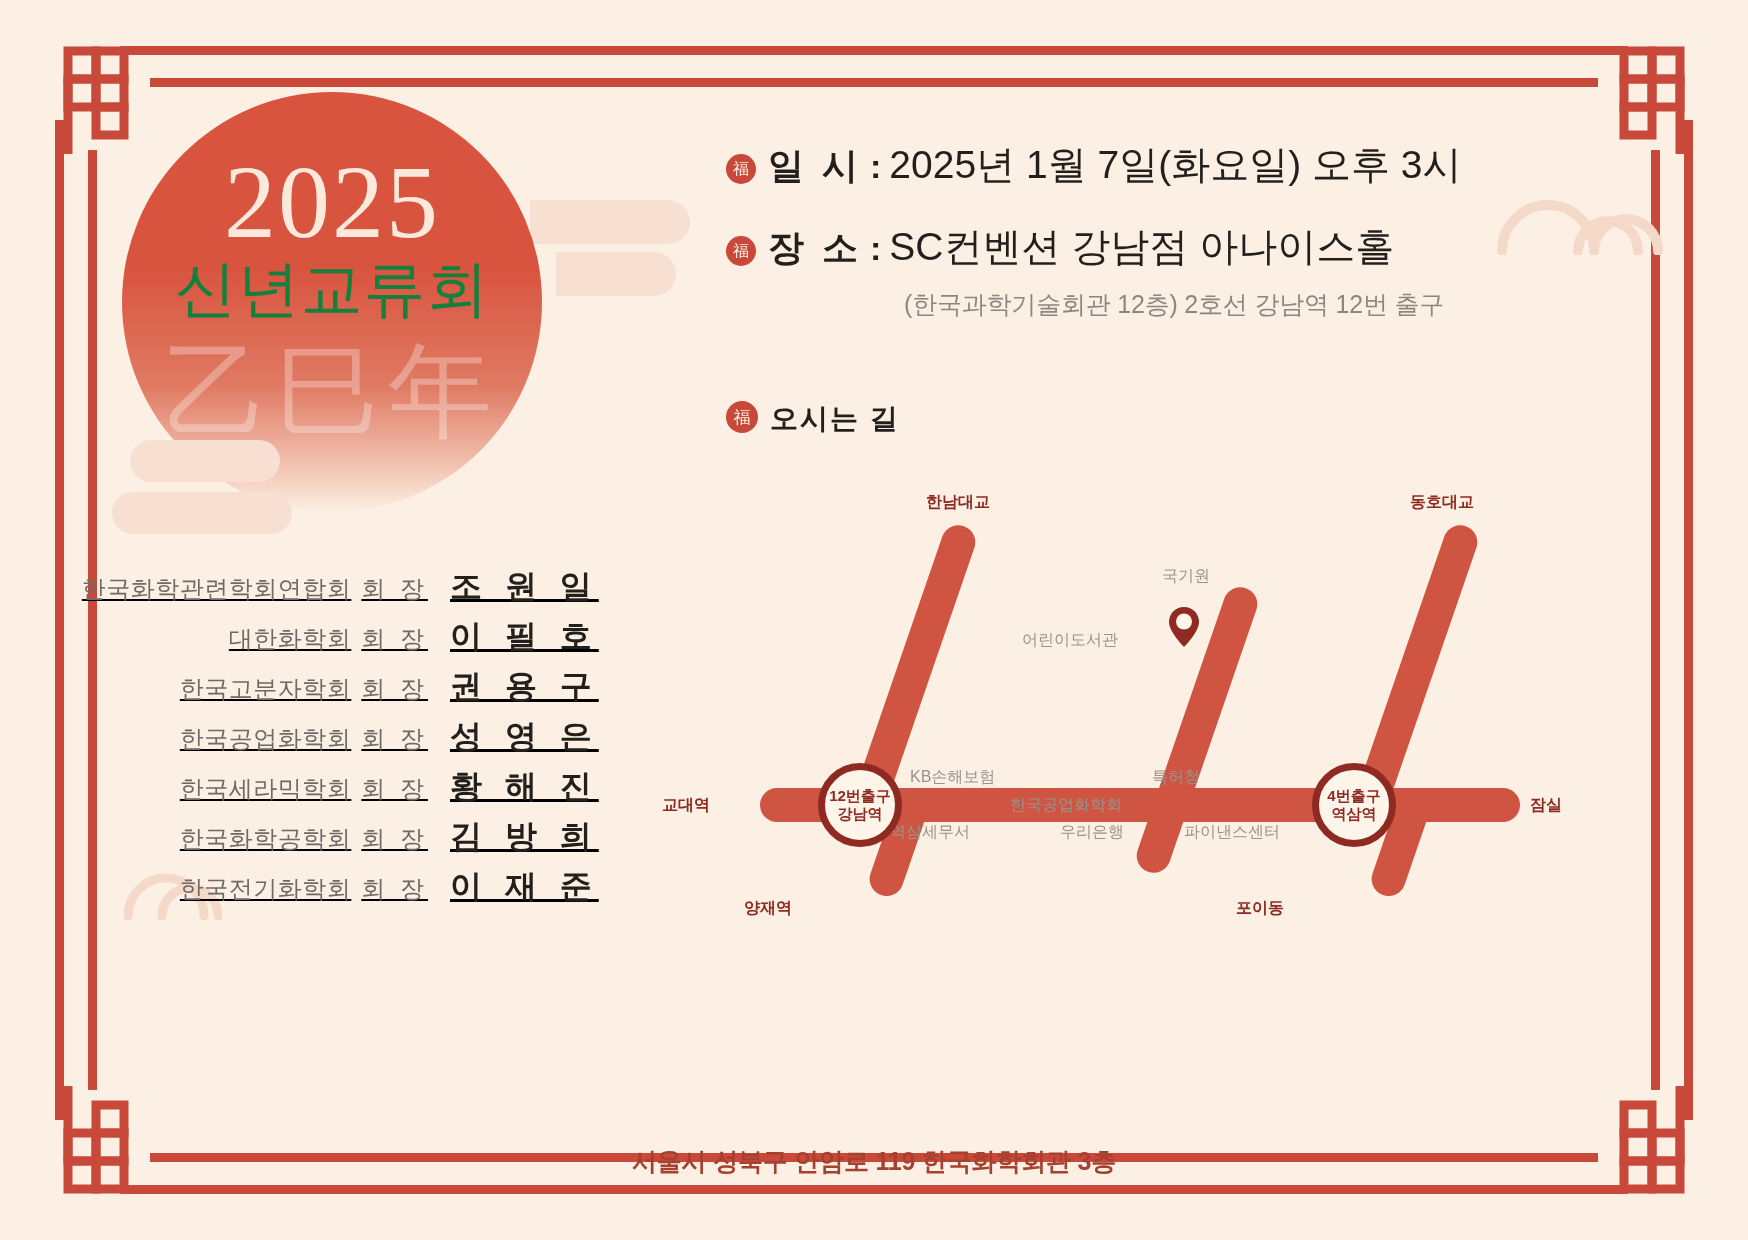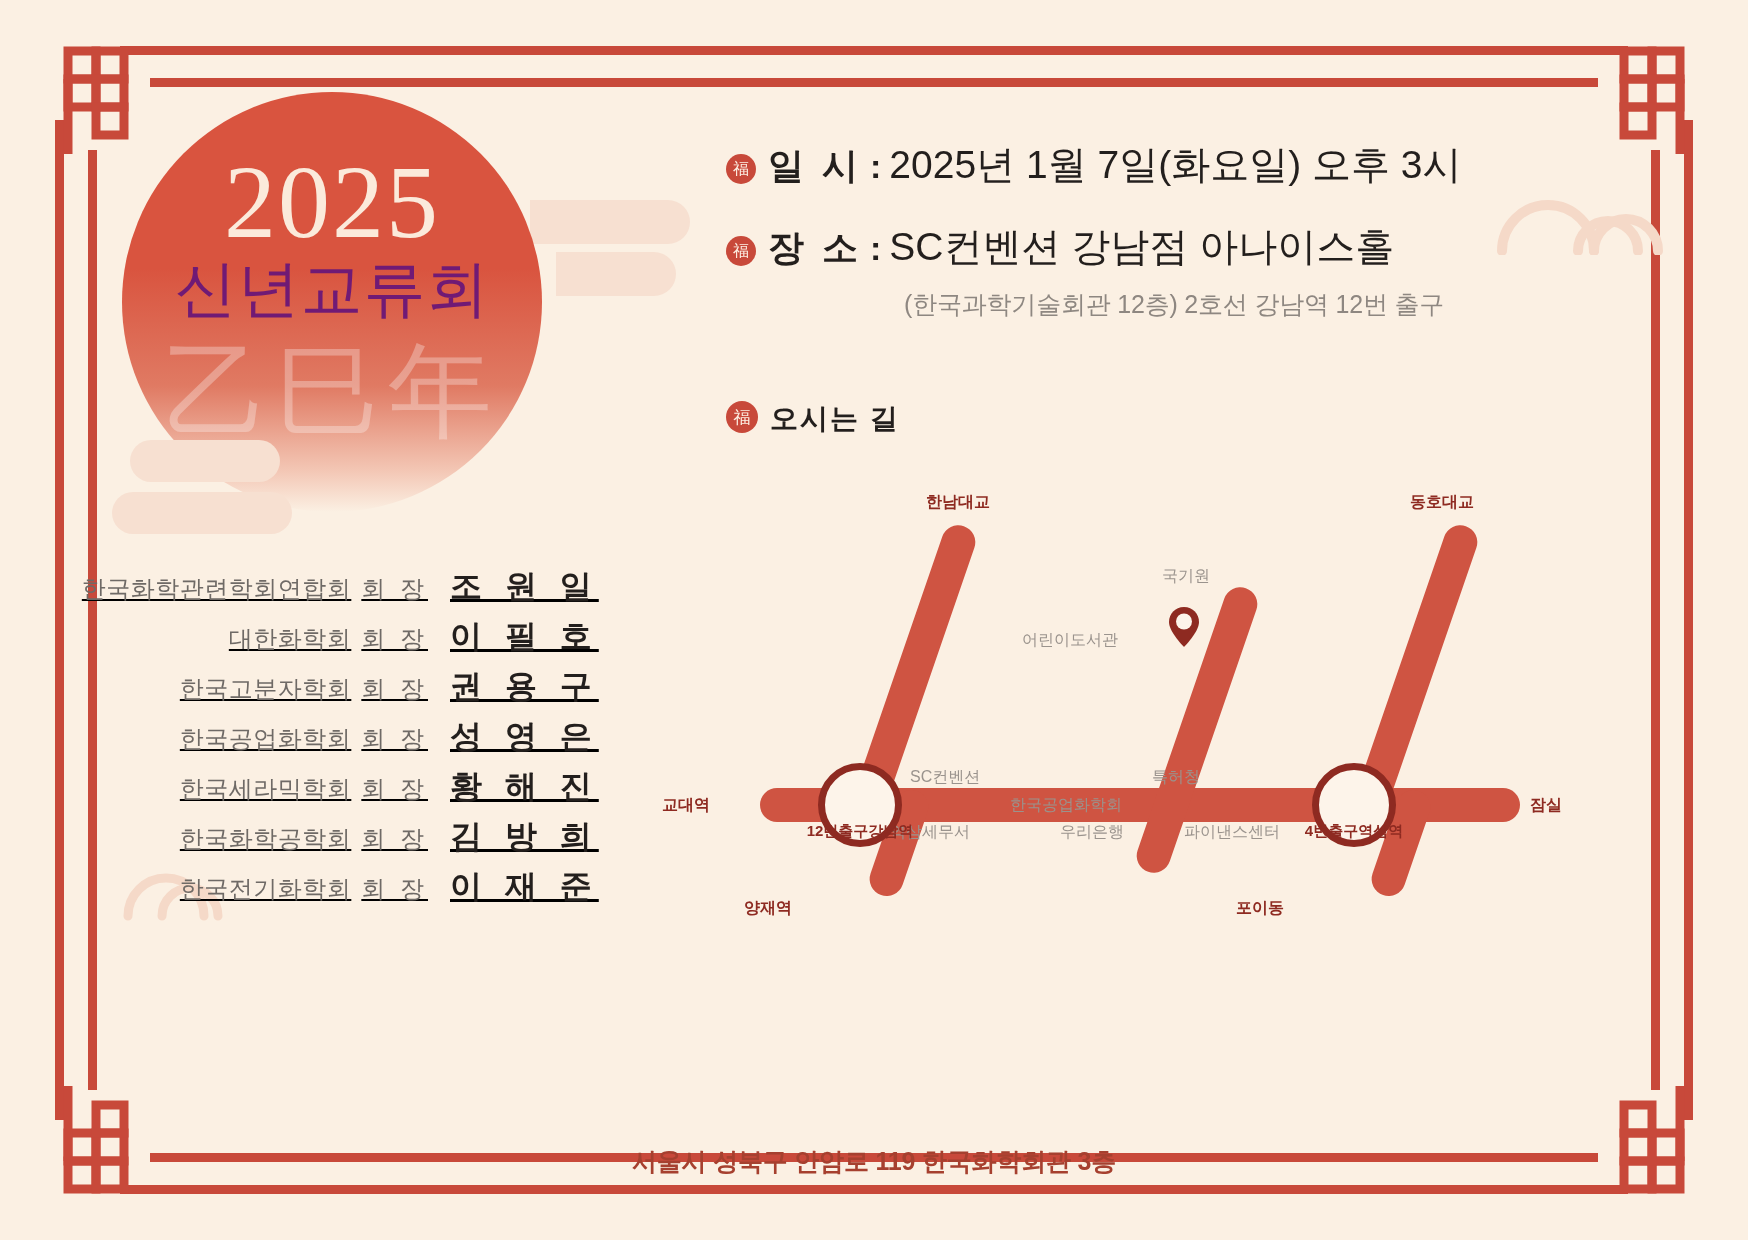--- a/index.html
+++ b/index.html
@@ -33,21 +33,21 @@
     position:absolute;left:122px;top:92px;width:420px;height:420px;border-radius:50%;
     background:linear-gradient(180deg,#d9543f 0%,#d9543f 42%,#e07a63 70%,#f3c6b4 90%,#fbf0e3 100%);
   }
   .hero-year{
     position:absolute;left:122px;top:150px;width:420px;text-align:center;
     font-size:104px;font-weight:400;color:#fbeadb;letter-spacing:2px;
     font-family:"Liberation Serif","DejaVu Serif",serif;line-height:1;
   }
   .hero-title{
     position:absolute;left:122px;top:258px;width:420px;text-align:center;
-    font-size:62px;font-weight:400;color:#701a75;letter-spacing:1px;line-height:1;
+    font-size:62px;font-weight:400;color:#15803d;letter-spacing:1px;line-height:1;
   }
   .hero-ghost{
     position:absolute;left:122px;top:340px;width:420px;text-align:center;
     font-size:104px;color:rgba(255,255,255,.30);letter-spacing:8px;
     font-family:"Liberation Serif","DejaVu Serif",serif;line-height:1;
   }
   .cloud{position:absolute;background:#f7e0d1;border-radius:40px;}
   .cloud-a{left:530px;top:200px;width:160px;height:44px;border-radius:0 30px 30px 0;}
   .cloud-b{left:556px;top:252px;width:120px;height:44px;border-radius:0 30px 30px 0;}
   .cloud-c{left:130px;top:440px;width:150px;height:42px;border-radius:30px 30px 30px 30px;}
@@ -87,21 +87,21 @@
   }
 
   
   .map{position:absolute;left:640px;top:470px;width:1040px;height:480px;}
   .road{position:absolute;background:#cf5442;border-radius:22px;}
   .road-h{left:120px;top:318px;width:760px;height:34px;}
   .road-d{width:34px;border-radius:22px;transform-origin:center;}
   .node{
     position:absolute;width:84px;height:84px;border-radius:50%;
     background:#fdf4ea;border:7px solid #8e2a21;
-    display:flex;flex-direction:row;align-items:flex-end;justify-content:center;
+    display:flex;flex-direction:column;align-items:center;justify-content:center;
     box-sizing:border-box;z-index:5;
   }
   .node span{font-size:15px;font-weight:bold;color:#8e2a21;line-height:1.18;white-space:nowrap;}
   .mlab{position:absolute;font-size:16px;white-space:nowrap;}
   .mlab.red{color:#8e2a21;font-weight:bold;}
   .mlab.grey{color:#9a938d;}
   .pin{position:absolute;left:527px;top:135px;}
   .venue{position:absolute;left:512px;top:178px;}
   .venue-name{font-size:25px;font-weight:bold;color:#9c2f22;white-space:nowrap;letter-spacing:-.3px;}
   .venue-sub{font-size:19px;color:#8b847e;white-space:nowrap;margin-top:4px;}
@@ -282,21 +282,21 @@
 
     <div class="mlab red" style="left:286px;top:22px;">한남대교</div>
     <div class="mlab red" style="left:770px;top:22px;">동호대교</div>
     <div class="mlab red" style="left:22px;top:325px;">교대역</div>
     <div class="mlab red" style="left:890px;top:325px;">잠실</div>
     <div class="mlab red" style="left:104px;top:428px;">양재역</div>
     <div class="mlab red" style="left:596px;top:428px;">포이동</div>
 
     <div class="mlab grey" style="left:522px;top:96px;">국기원</div>
     <div class="mlab grey" style="left:382px;top:160px;">어린이도서관</div>
-    <div class="mlab grey" style="left:270px;top:297px;">SC컨벤션</div>
+    <div class="mlab grey" style="left:270px;top:297px;">KB손해보험</div>
     <div class="mlab grey" style="left:250px;top:352px;">역삼세무서</div>
     <div class="mlab grey" style="left:370px;top:325px;">한국공업화학회</div>
     <div class="mlab grey" style="left:420px;top:352px;">우리은행</div>
     <div class="mlab grey" style="left:512px;top:297px;">특허청</div>
     <div class="mlab grey" style="left:544px;top:352px;">파이낸스센터</div>
 
     <div class="pin">
       <svg width="34" height="44" viewBox="0 0 34 44">
         <path d="M17 2 C8 2 2 9 2 17 C2 27 17 42 17 42 C17 42 32 27 32 17 C32 9 26 2 17 2 Z" fill="#8e2a21"></path>
         <circle cx="17" cy="16.5" r="8" fill="#fdf4ea"></circle>

